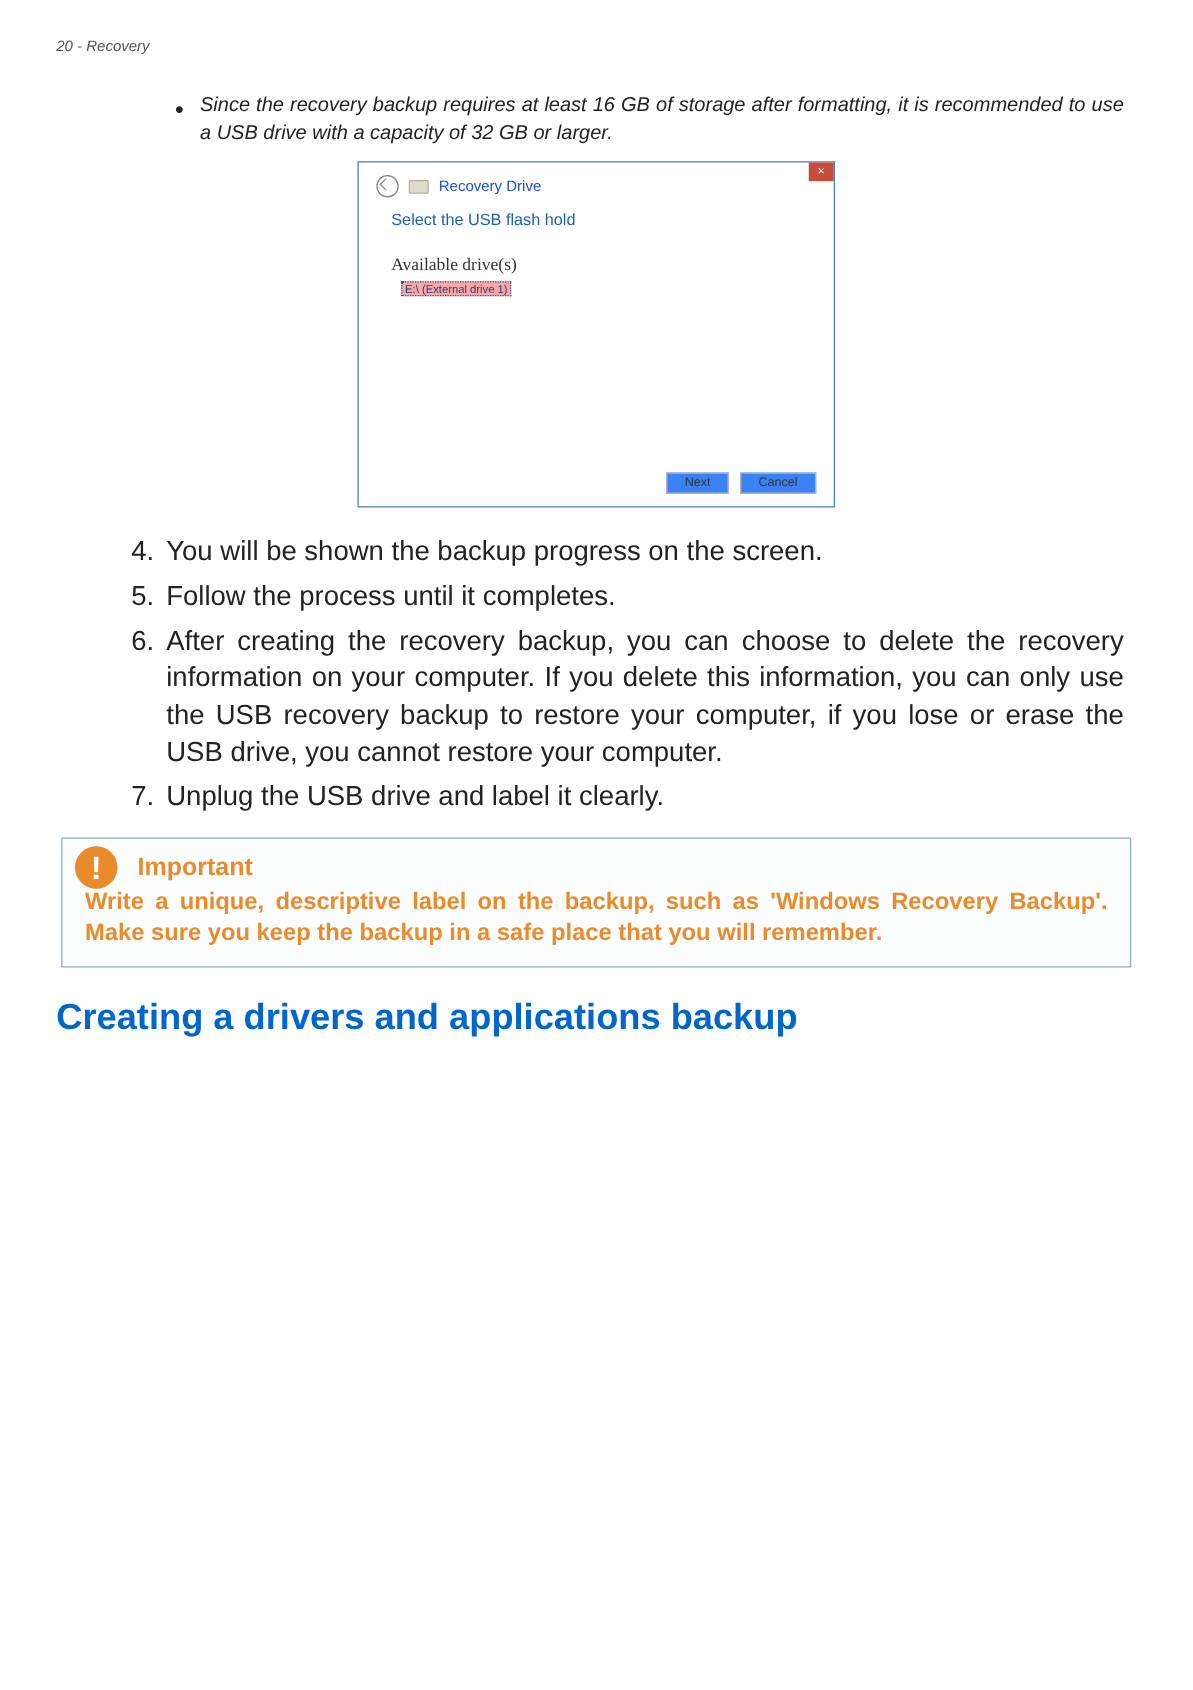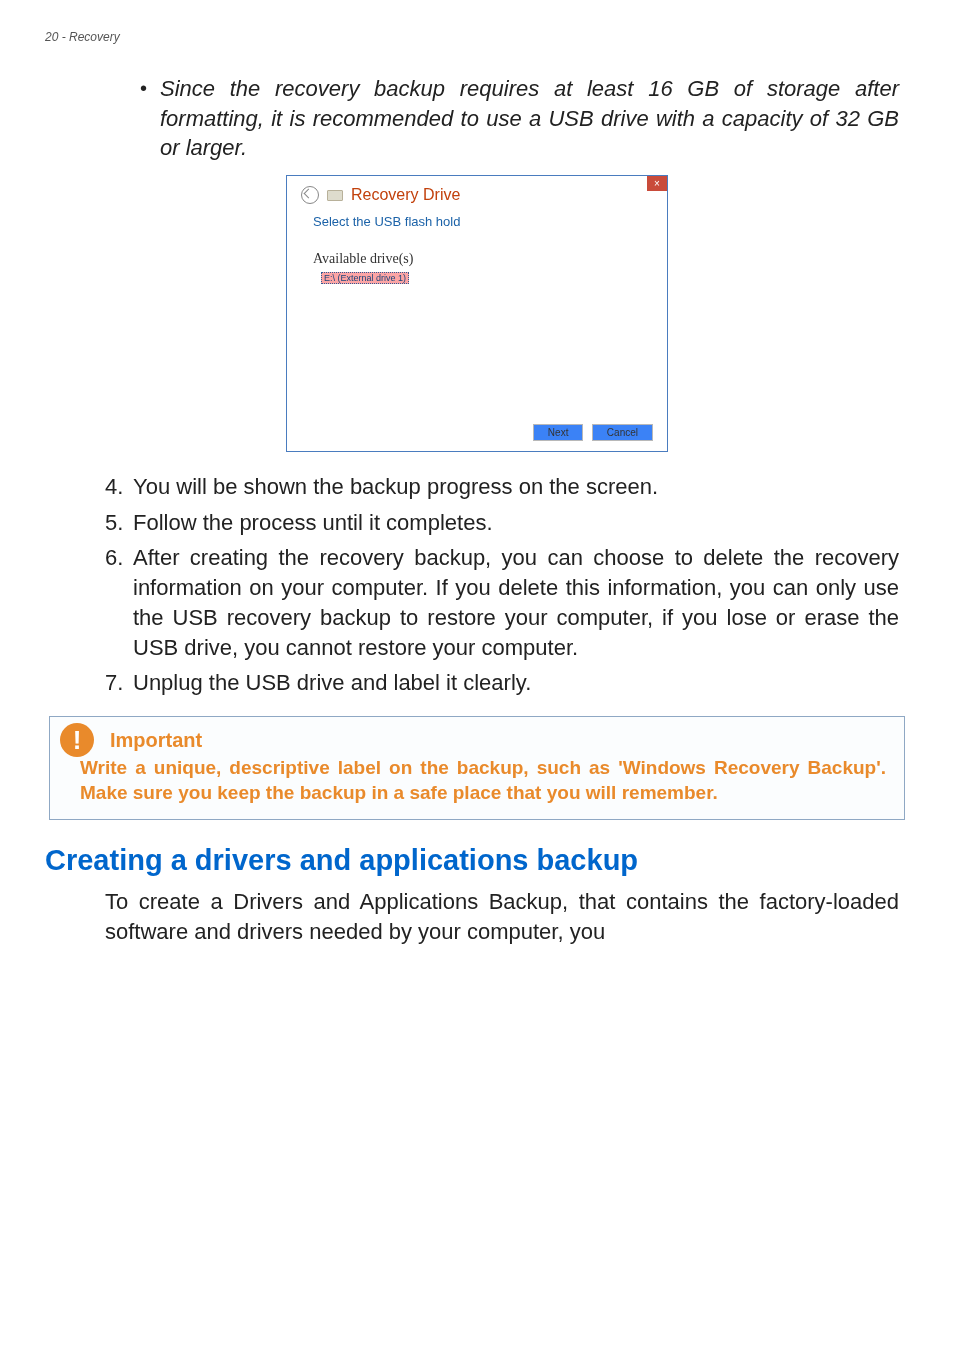--- a/index.html
+++ b/index.html
@@ -28,21 +28,21 @@
     display: flex;
   }
   .bullet-dot {
     width: 20px;
     flex: 0 0 20px;
     font-size: 20px;
     line-height: 28px;
   }
   .bullet-text {
     flex: 1;
-    font-size: 22px;
+    font-size: 16px;
     font-style: italic;
     line-height: 1.35;
     text-align: justify;
   }
   .dialog {
     width: 380px;
     margin: 12px auto 20px auto;
     border: 1px solid #4a7cbf;
     box-shadow: 0 0 0 0 transparent;
     font-family: "Segoe UI", Arial, sans-serif;
@@ -86,22 +86,22 @@
     transform: rotate(45deg);
   }
   .drive-icon {
     width: 14px;
     height: 9px;
     border: 1px solid #b8b19a;
     background: #dedccd;
     border-radius: 1px;
   }
   .dialog-nav-title {
-    font-size: 16px;
-    color: #c2410c;
+    font-size: 12px;
+    color: #1d4ed8;
   }
   .dialog-body {
     padding: 4px 26px 10px 26px;
     min-height: 190px;
   }
   .dialog-heading {
     color: #1b62a8;
     font-size: 13px;
   }
   .dialog-instr {
@@ -183,21 +183,20 @@
     font-size: 20px;
     margin-left: 42px;
     margin-bottom: 4px;
   }
   .important-body {
     color: #e98a2b;
     font-weight: bold;
     font-size: 19px;
     line-height: 1.3;
     text-align: justify;
-    margin-left: 12px;
   }
   .section-h {
     color: #0066cc;
     font-size: 29px;
     font-weight: bold;
     margin: 10px 0 10px 0;
   }
   .section-body {
     margin: 4px 10px 0 60px;
     font-size: 22px;
@@ -256,15 +255,14 @@
     </div>
   </div>
 
   <div class="important-box">
     <div class="important-icon">!</div>
     <div class="important-title">Important</div>
     <div class="important-body">Write a unique, descriptive label on the backup, such as 'Windows Recovery Backup'. Make sure you keep the backup in a safe place that you will remember.</div>
   </div>
 
   <div class="section-h">Creating a drivers and applications backup</div>
-  <div class="section-body">To create a Drivers and Applications Backup, that contains the factory-loaded software and drivers needed by your computer, you</div>
 
 </div>
 
 </body></html>

